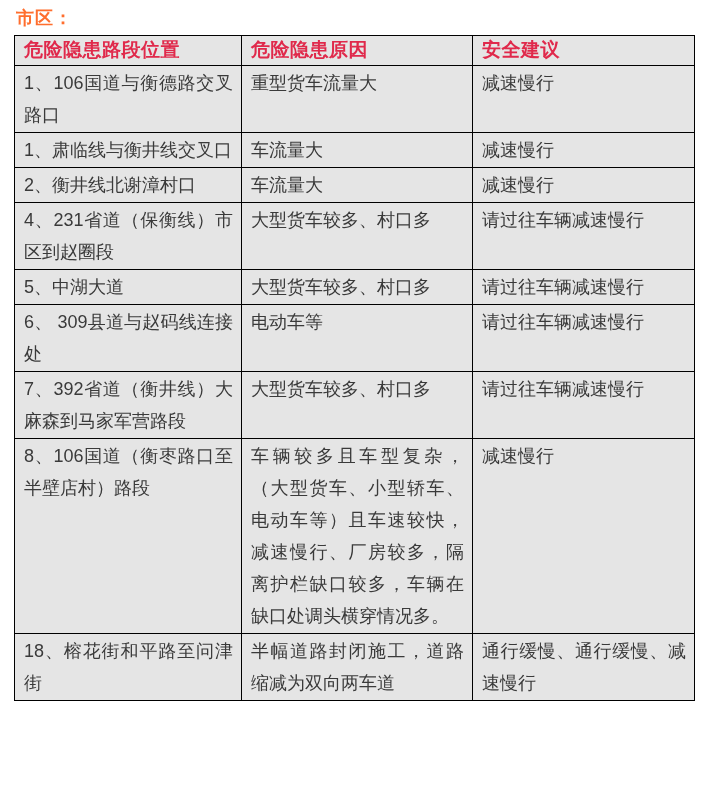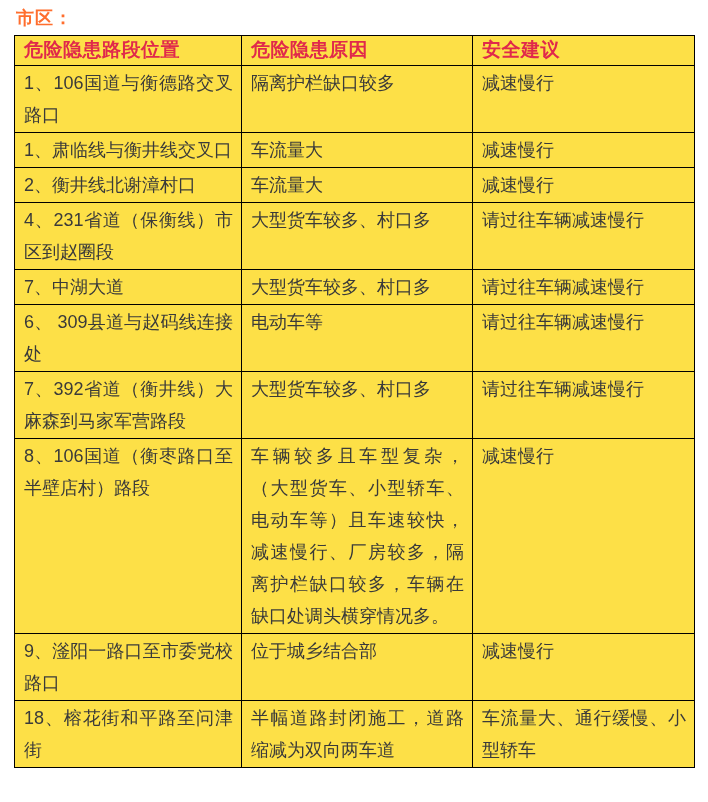--- a/index.html
+++ b/index.html
@@ -21,21 +21,21 @@
     font-size: 18px;
     font-weight: bold;
     color: var(--title-color, #FF6E2E);
     margin: 2px 0 5px 2px;
     letter-spacing: 1px;
   }
   table.hazard-table {
     border-collapse: collapse;
     table-layout: fixed;
     width: 680px;
-    background: #fde047;
+    background: #e5e5e5;
   }
   table.hazard-table th,
   table.hazard-table td {
     border: 1.5px solid var(--border-color, #000000);
     vertical-align: top;
     box-sizing: border-box;
     word-break: break-all;
     overflow-wrap: break-word;
   }
   table.hazard-table th {
@@ -73,63 +73,58 @@
     <thead>
       <tr>
         <th>危险隐患路段位置</th>
         <th>危险隐患原因</th>
         <th>安全建议</th>
       </tr>
     </thead>
     <tbody>
       <tr>
         <td>1、106国道与衡德路交叉路口</td>
-        <td>隔离护栏缺口较多</td>
+        <td>重型货车流量大</td>
         <td>减速慢行</td>
       </tr>
       <tr>
         <td>1、肃临线与衡井线交叉口</td>
         <td>车流量大</td>
         <td>减速慢行</td>
       </tr>
       <tr>
         <td>2、衡井线北谢漳村口</td>
         <td>车流量大</td>
         <td>减速慢行</td>
       </tr>
       <tr>
         <td>4、231省道（保衡线）市区到赵圈段</td>
         <td>大型货车较多、村口多</td>
         <td>请过往车辆减速慢行</td>
       </tr>
       <tr>
-        <td>7、中湖大道</td>
+        <td>5、中湖大道</td>
         <td>大型货车较多、村口多</td>
         <td>请过往车辆减速慢行</td>
       </tr>
       <tr>
         <td>6、 309县道与赵码线连接处</td>
         <td>电动车等</td>
         <td>请过往车辆减速慢行</td>
       </tr>
       <tr>
         <td>7、392省道（衡井线）大麻森到马家军营路段</td>
         <td>大型货车较多、村口多</td>
         <td>请过往车辆减速慢行</td>
       </tr>
       <tr>
         <td>8、106国道（衡枣路口至半壁店村）路段</td>
         <td>车辆较多且车型复杂，（大型货车、小型轿车、电动车等）且车速较快，减速慢行、厂房较多，隔离护栏缺口较多，车辆在缺口处调头横穿情况多。</td>
         <td>减速慢行</td>
       </tr>
       <tr>
-        <td>9、滏阳一路口至市委党校路口</td>
-        <td>位于城乡结合部</td>
-        <td>减速慢行</td>
-      </tr>
-      <tr>
         <td>18、榕花街和平路至问津街</td>
         <td>半幅道路封闭施工，道路缩减为双向两车道</td>
-        <td>车流量大、通行缓慢、小型轿车</td>
+        <td>通行缓慢、通行缓慢、减速慢行</td>
       </tr>
     </tbody>
   </table>
 </div>
 
 </body></html>

